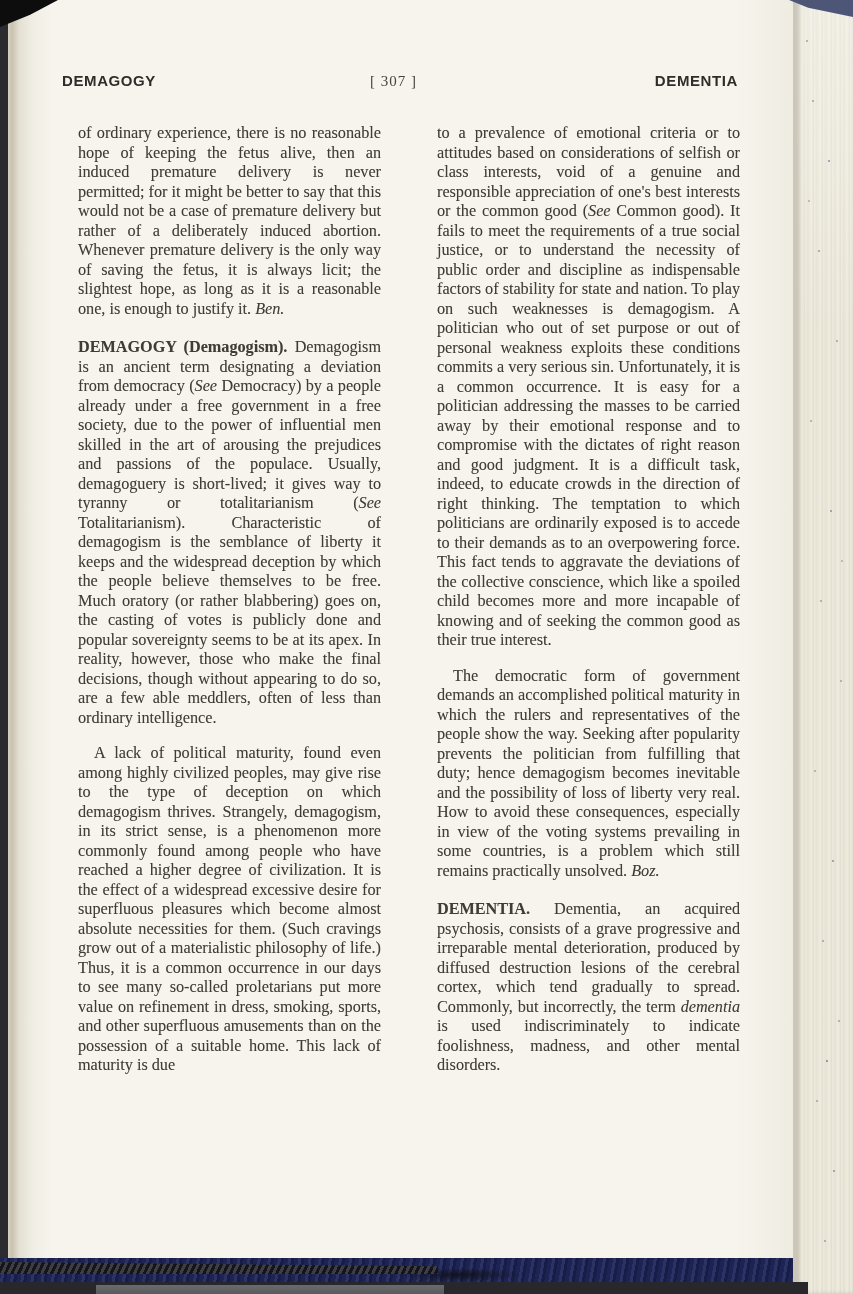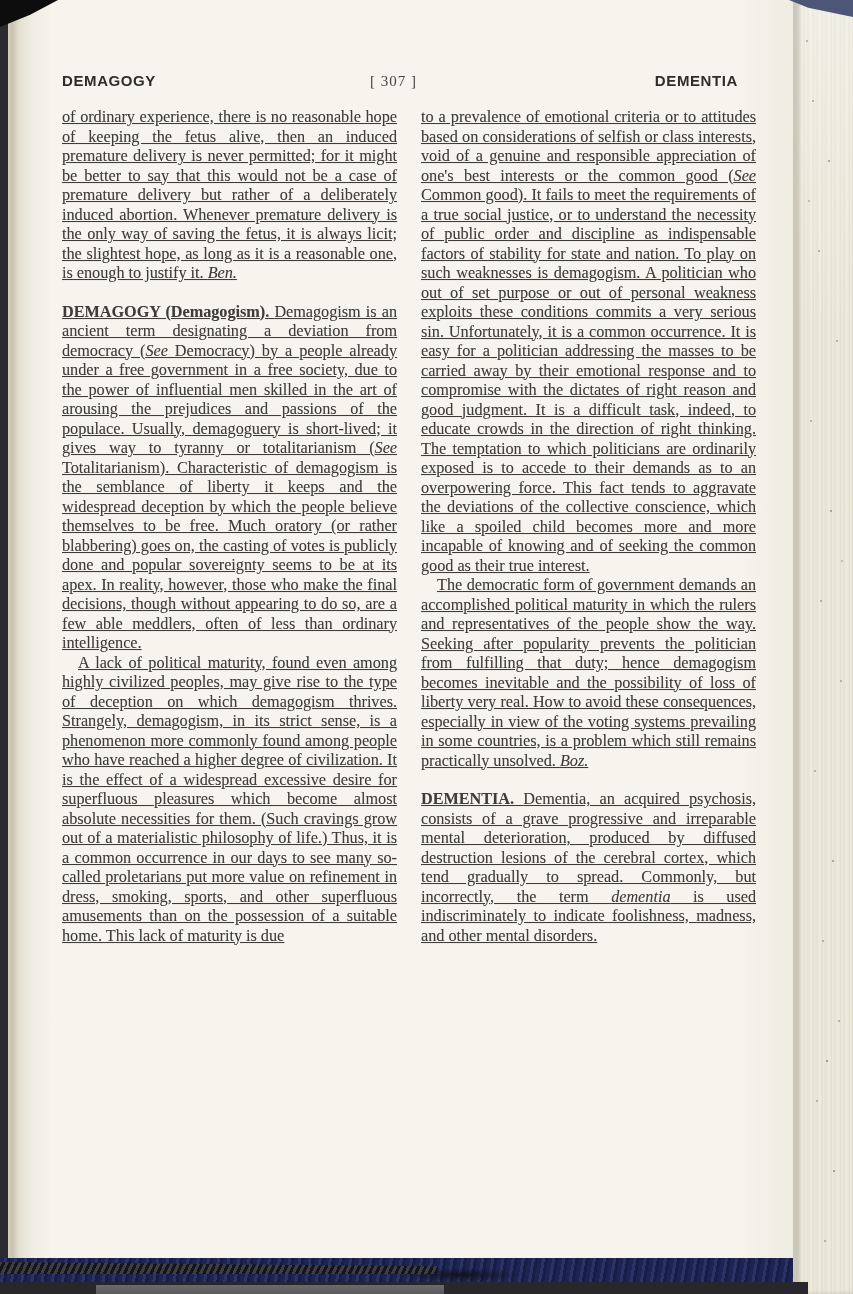--- a/index.html
+++ b/index.html
@@ -29,21 +29,21 @@
     font-weight:normal;color:#45443f;letter-spacing:1px;position:relative;left:-12px;}
   .rh-right{flex:0 0 auto;margin-right:18px;}
 
   
   .columns{display:flex;gap:24px;margin-top:18px;}
   .col{width:335px;flex:0 0 335px;
     font-size:16.2px;line-height:19.5px;color:#3e3c37;
     text-align:justify;hyphens:auto;-webkit-hyphens:auto;
     text-shadow:.2px .2px 0 rgba(62,60,55,.28);
   }
-  .para{margin:0;text-decoration:underline;}
+  .para{margin:16px;}
   .para.indent{text-indent:16px;}
   .para.gap{margin-top:19px;}
   .bold{font-weight:bold;}
   .italic{font-style:italic;}
 
   
   .fore-edge{
     position:absolute;right:0;top:0;width:57px;height:1294px;z-index:2;
     background:
       linear-gradient(180deg,rgba(255,255,255,.30),rgba(255,255,255,0) 26%),

